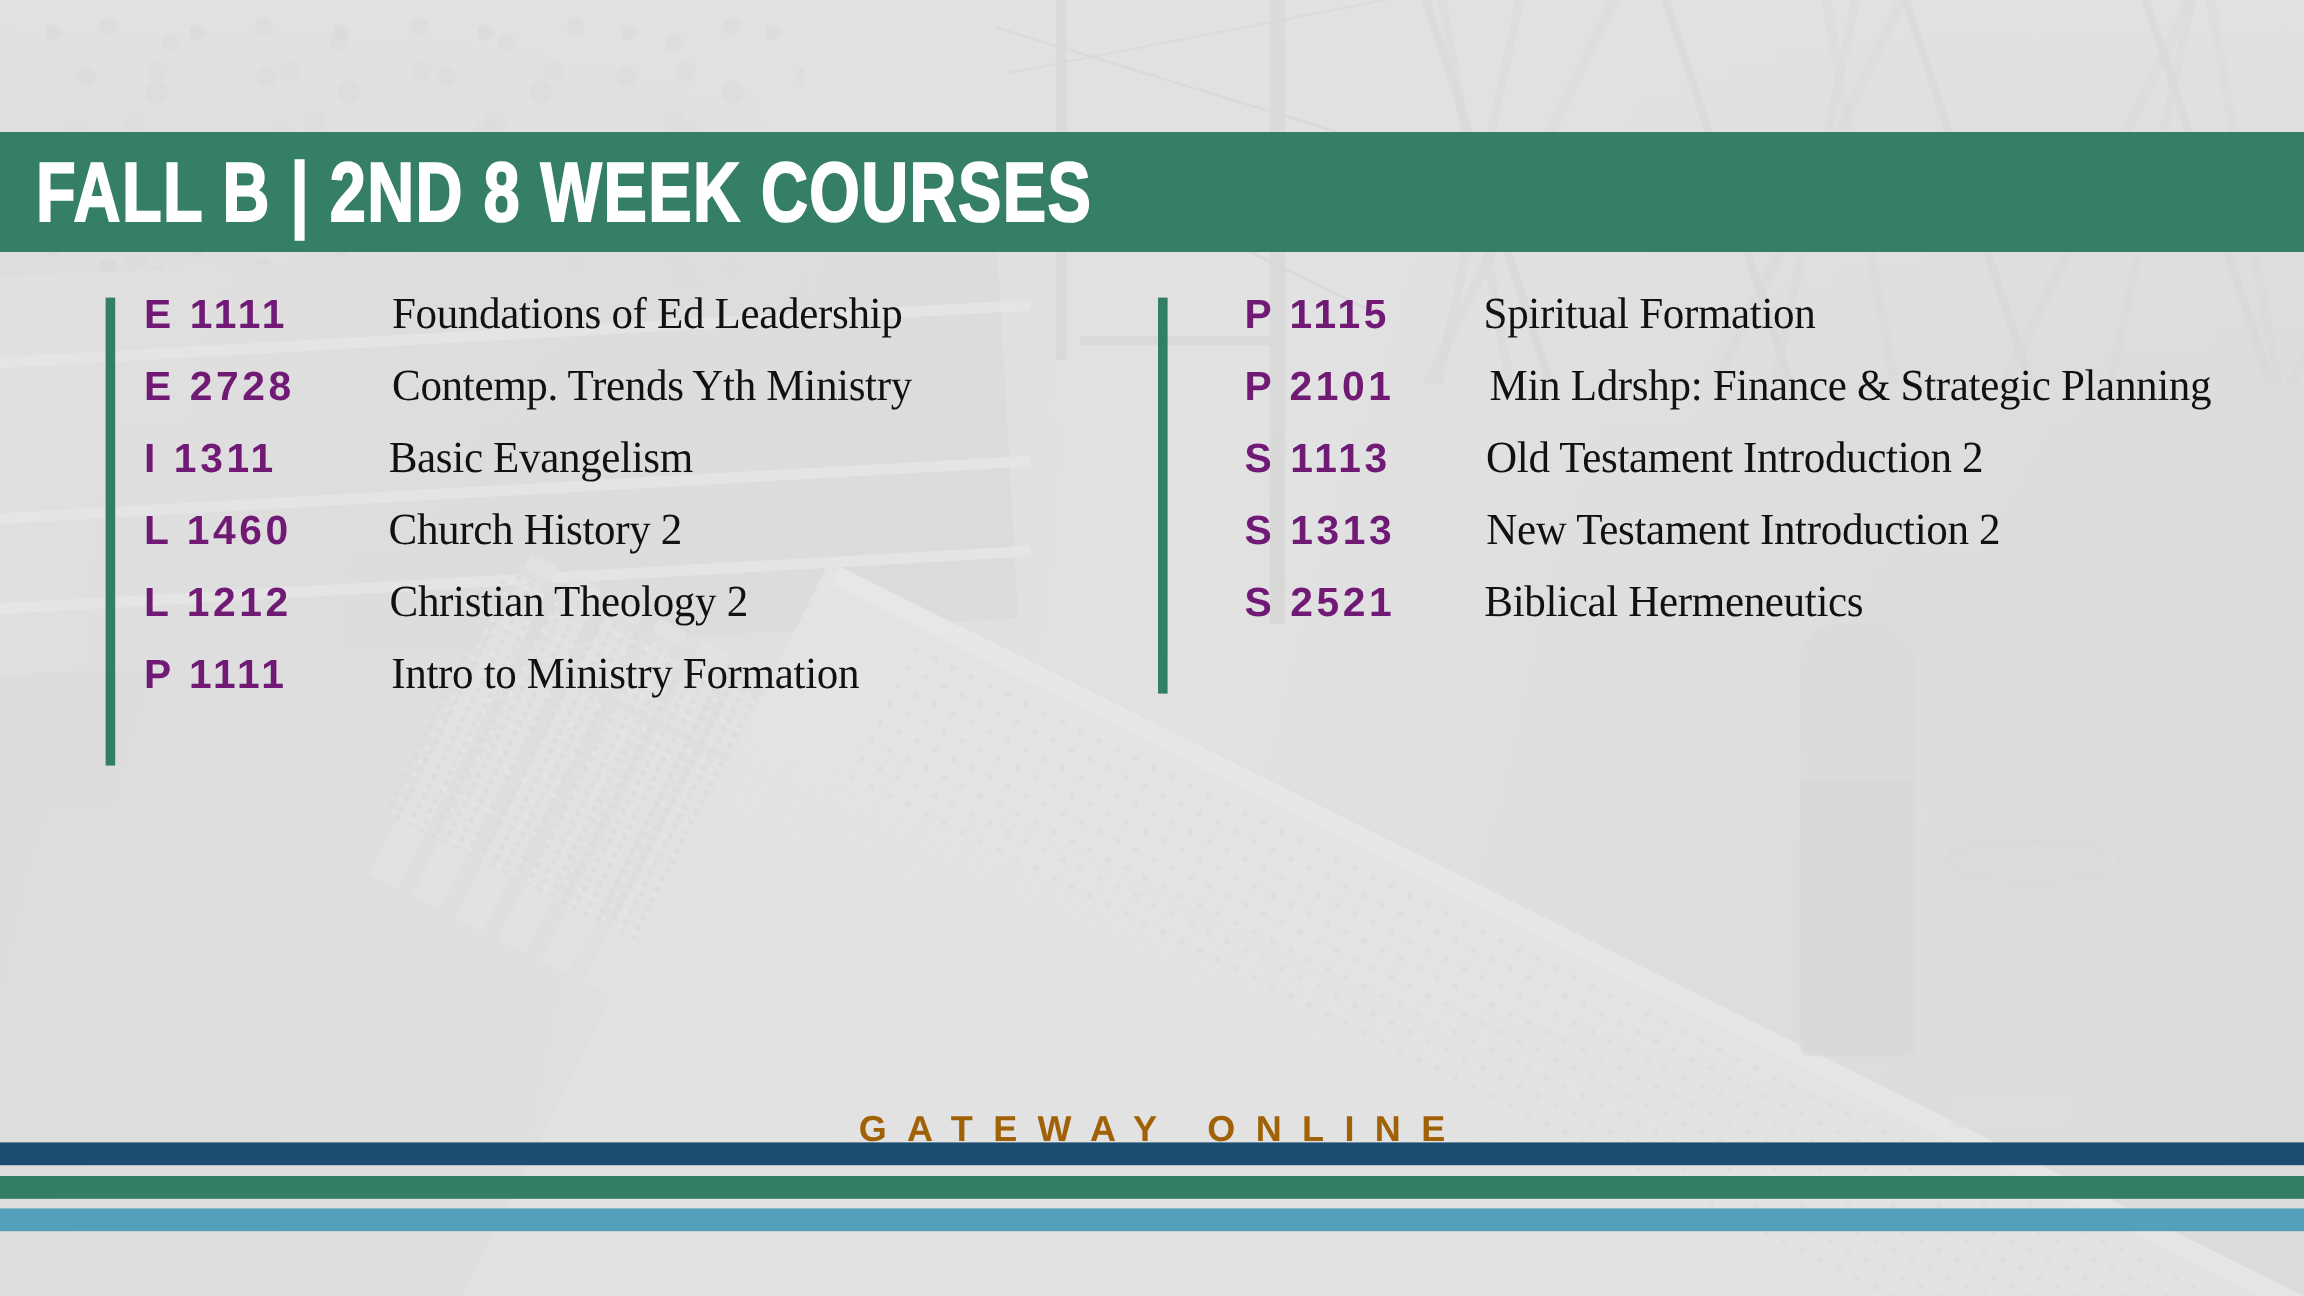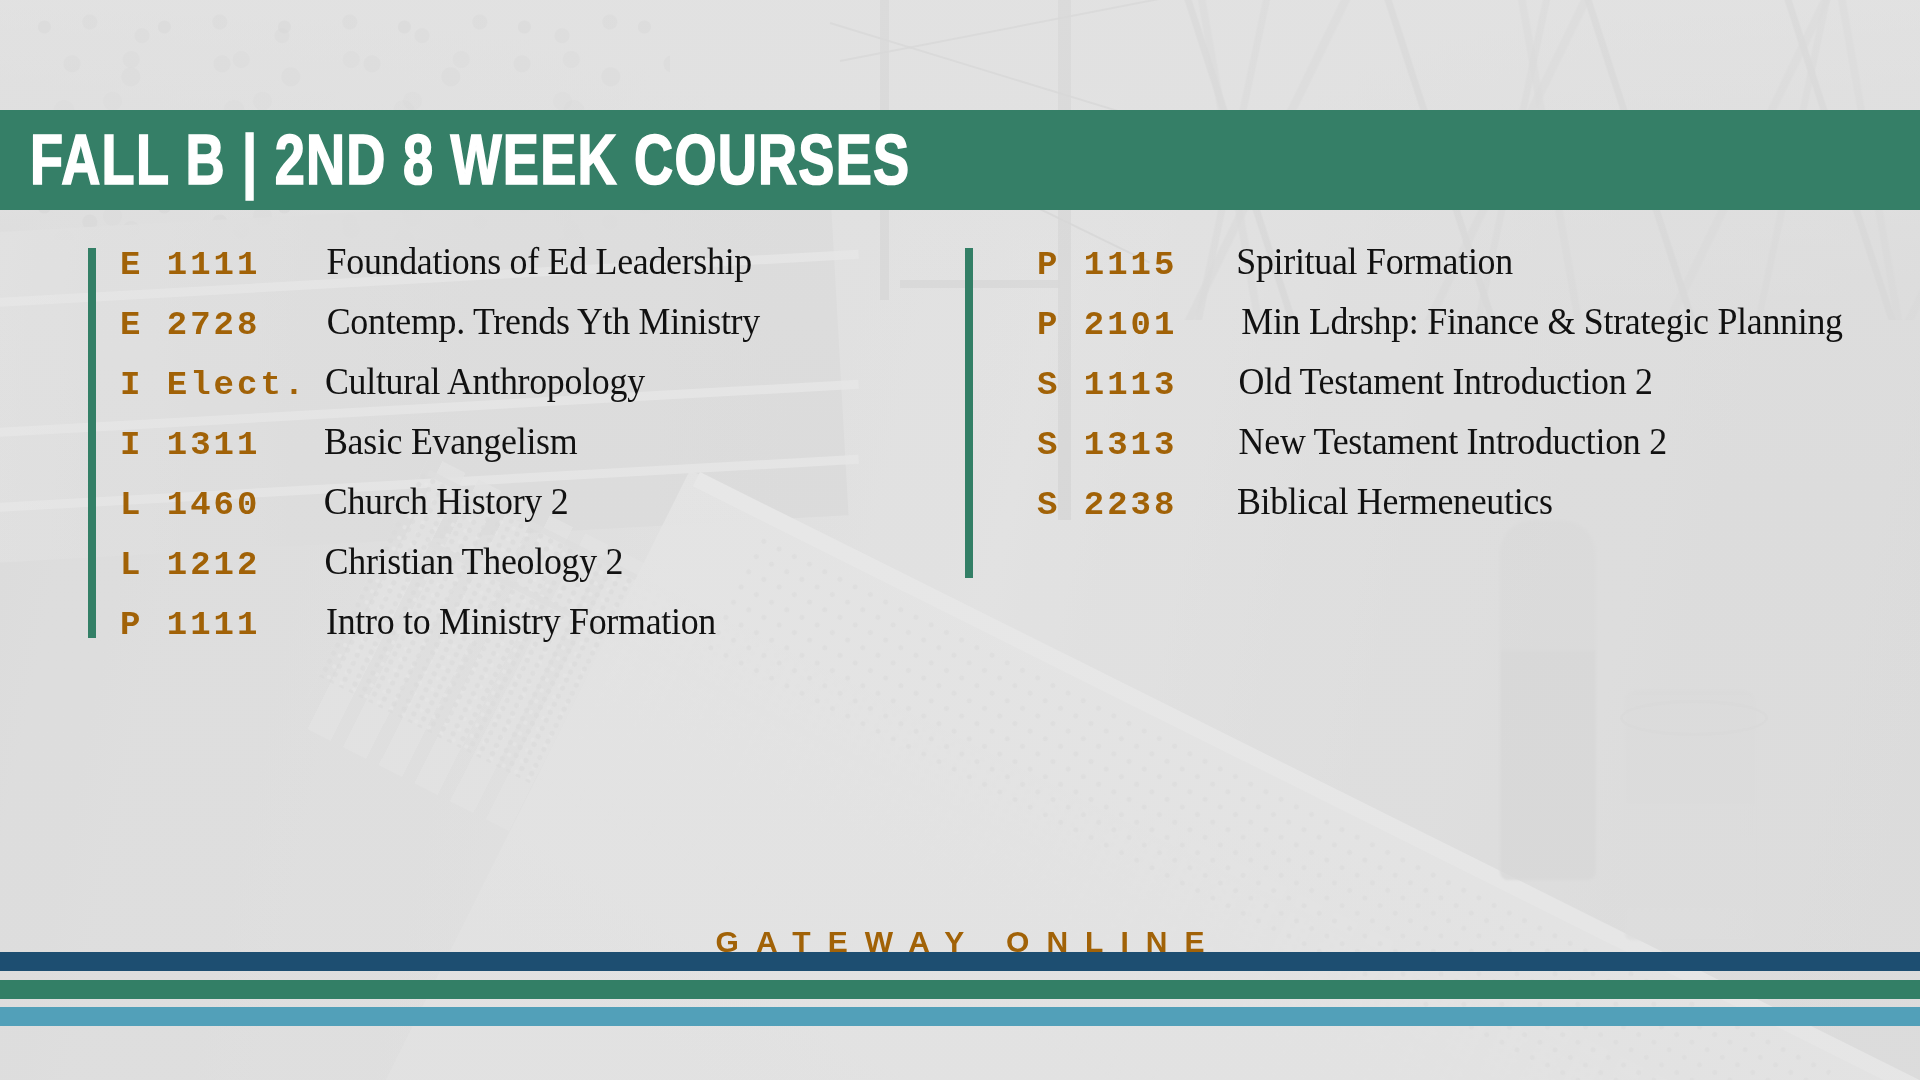--- a/index.html
+++ b/index.html
@@ -235,22 +235,22 @@
     padding: 0;
     list-style: none;
     padding-left: 32px;
   }
   .course-row {
     display: flex;
     align-items: baseline;
     height: 60px;
   }
   .course-code {
-    color: #a16207;
-    font-family: Liberation Mono, monospace;
+    color: #701a75;
+    font-family: Liberation Sans, sans-serif;
     font-weight: bold;
     font-size: 34px;
     letter-spacing: 3px;
     white-space: nowrap;
   }
   .col-left .course-code  { width: 200px; }
   .col-right .course-code { width: 195px; margin-left: 40px; }
   .course-name {
     color: #111111;
     font-family: "Liberation Serif", serif;
@@ -336,24 +336,20 @@
       <ul class="course-list">
         <li class="course-row">
           <span class="course-code">E 1111</span>
           <span class="course-name">Foundations of Ed Leadership</span>
         </li>
         <li class="course-row">
           <span class="course-code">E 2728</span>
           <span class="course-name">Contemp. Trends  Yth Ministry</span>
         </li>
         <li class="course-row">
-          <span class="course-code">I  Elect.</span>
-          <span class="course-name">Cultural Anthropology</span>
-        </li>
-        <li class="course-row">
           <span class="course-code">I 1311</span>
           <span class="course-name">Basic Evangelism</span>
         </li>
         <li class="course-row">
           <span class="course-code">L 1460</span>
           <span class="course-name">Church History 2</span>
         </li>
         <li class="course-row">
           <span class="course-code">L 1212</span>
           <span class="course-name">Christian Theology 2</span>
@@ -378,21 +374,21 @@
         </li>
         <li class="course-row">
           <span class="course-code">S 1113</span>
           <span class="course-name">Old Testament Introduction 2</span>
         </li>
         <li class="course-row">
           <span class="course-code">S 1313</span>
           <span class="course-name">New Testament Introduction 2</span>
         </li>
         <li class="course-row">
-          <span class="course-code">S 2238</span>
+          <span class="course-code">S 2521</span>
           <span class="course-name">Biblical Hermeneutics</span>
         </li>
       </ul>
     </div>
 
   </div>
 
   <div class="footer-brand">GATEWAY ONLINE</div>
   <div class="bar bar-navy"></div>
   <div class="bar bar-green"></div>

